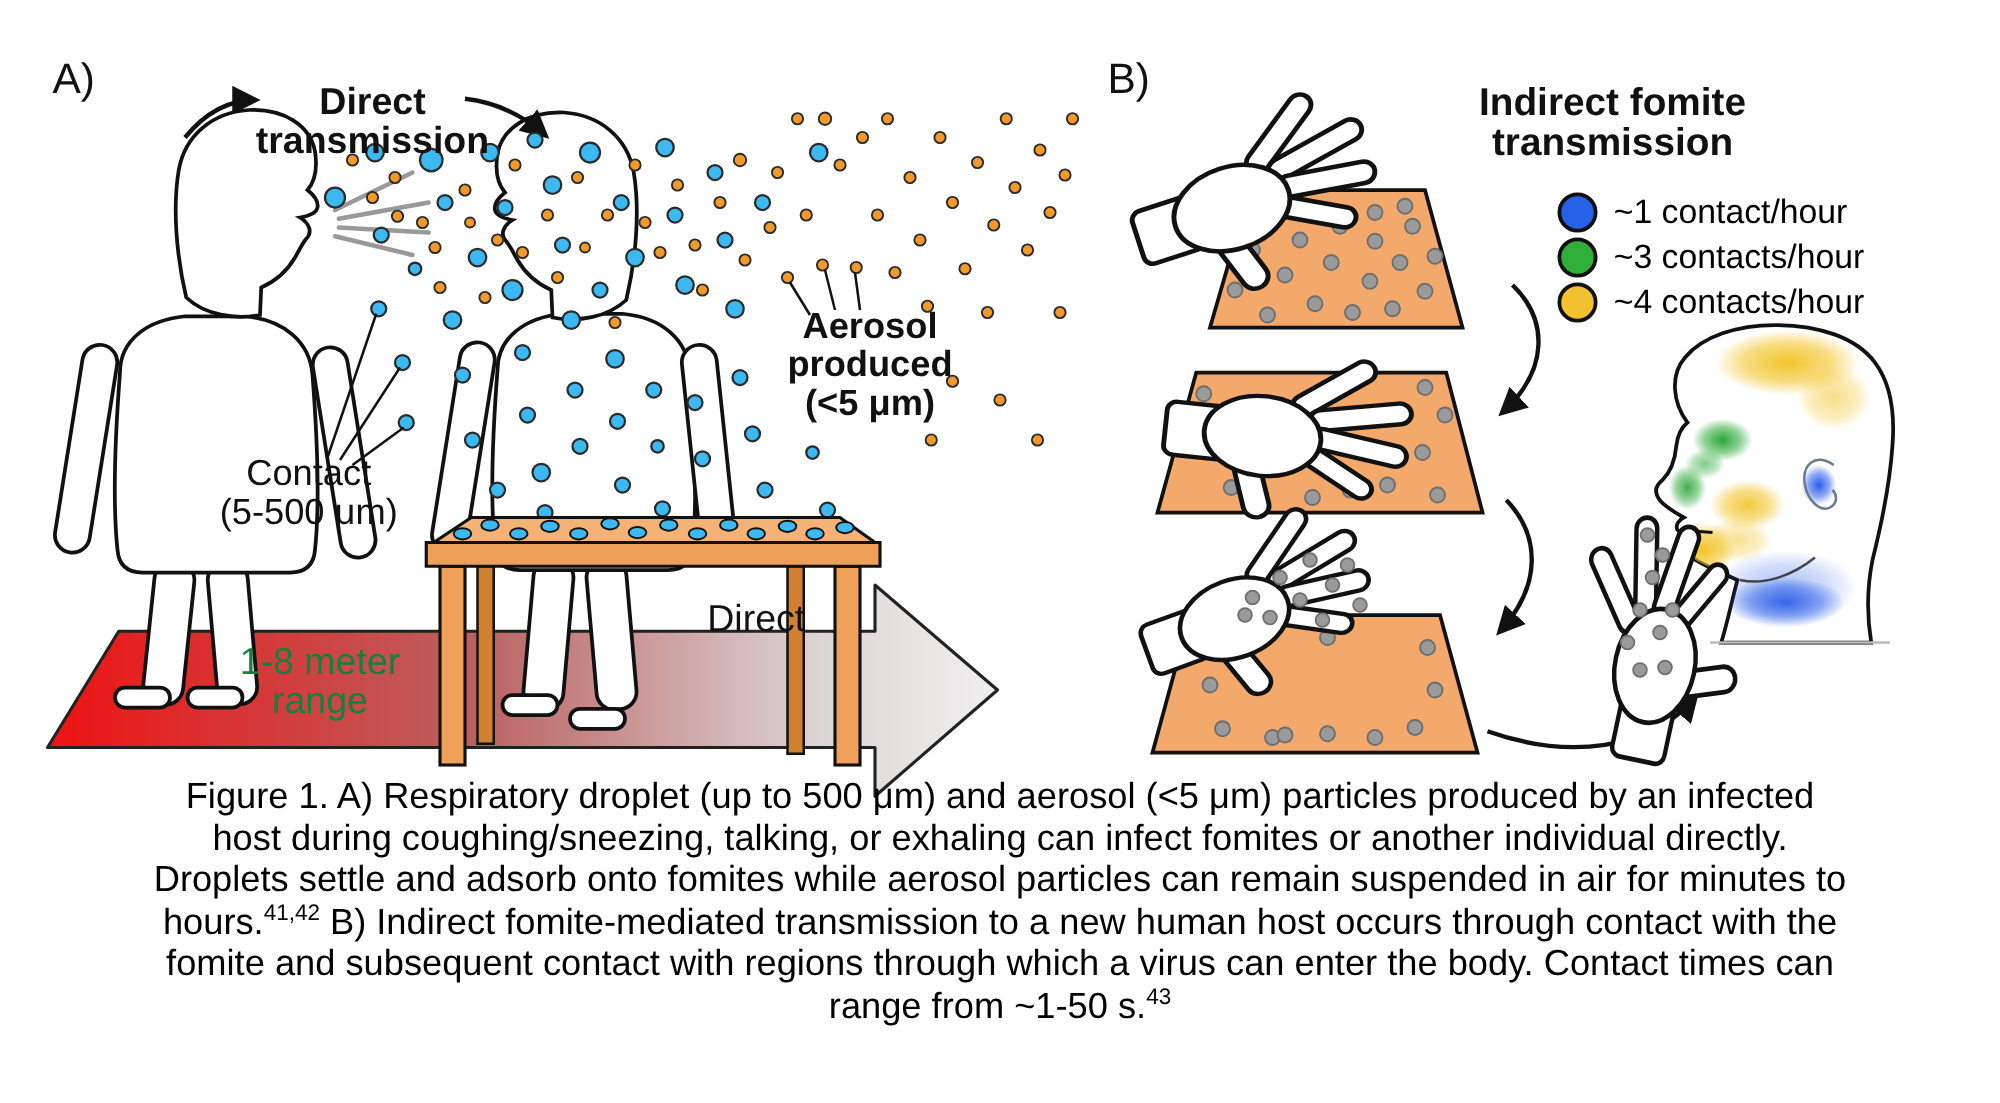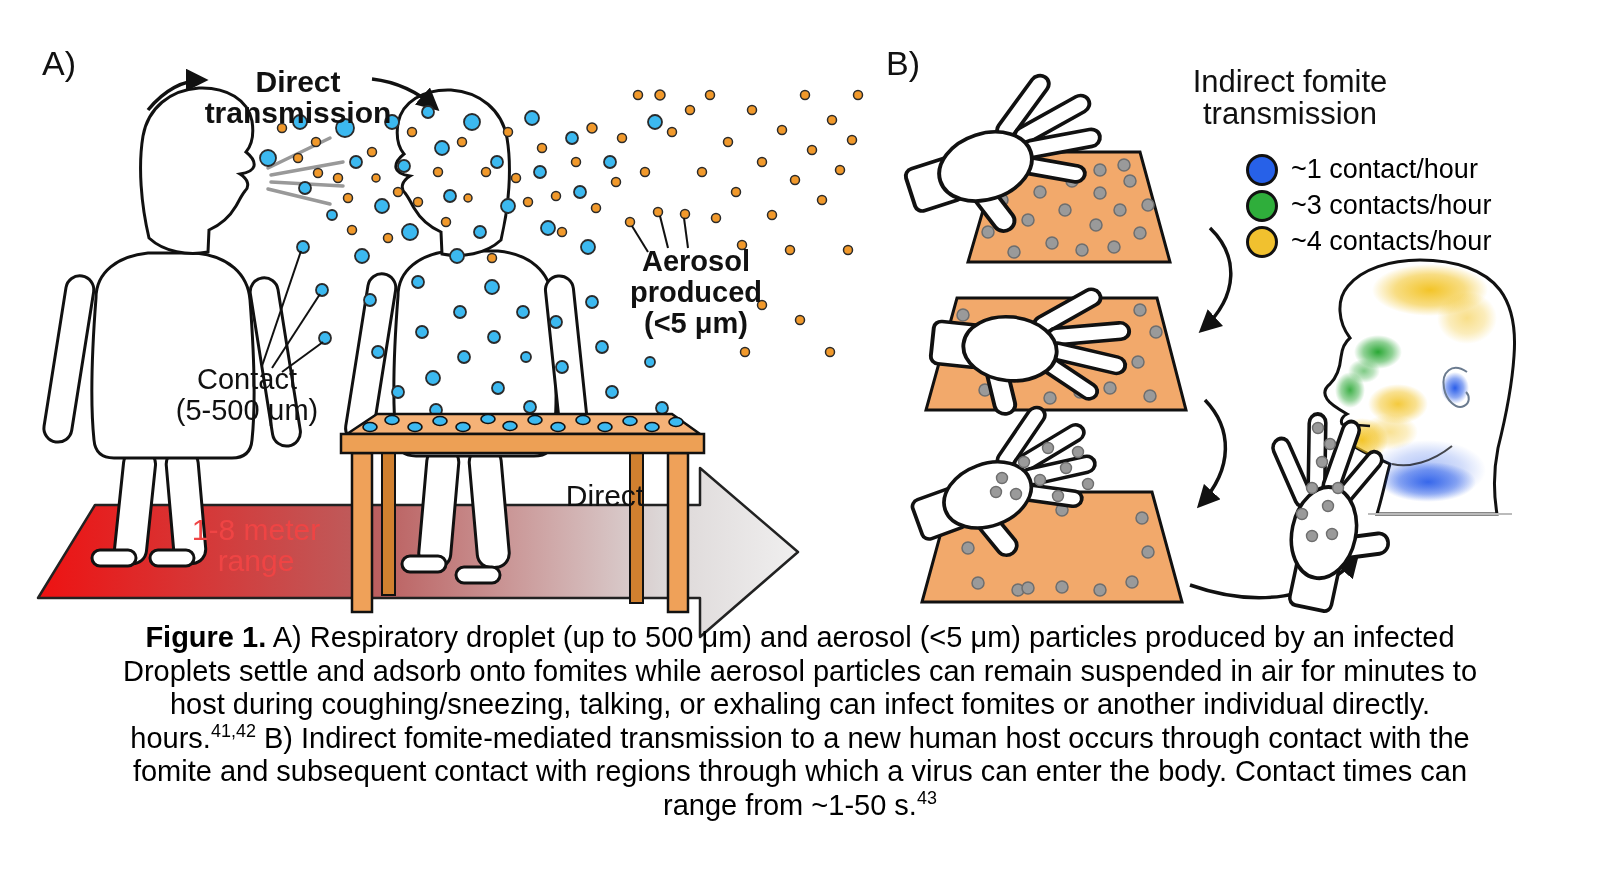--- a/index.html
+++ b/index.html
@@ -1,29 +1,29 @@
 <!DOCTYPE html>
 <html><head>
 <meta charset="utf-8">
 <style>
   html,body{margin:0;padding:0;background:#fff;}
   #fig{position:relative;width:1600px;height:882px;background:#fff;overflow:hidden;
        font-family:"Liberation Sans","DejaVu Sans",sans-serif;color:#000;}
   #art{position:absolute;left:0;top:0;}
   .lbl{position:absolute;text-align:center;line-height:31px;font-size:29px;color:#111;}
   .panel-letter{font-size:34px;line-height:34px;text-align:left;}
-  .bold{font-weight:bold;}
+  .bold{font-weight:normal;}
   #direct-lbl{left:168px;top:66px;width:260px;font-weight:bold;font-size:30px;}
   #aerosol-lbl{left:612px;top:246px;width:168px;font-weight:bold;}
   #droplets-lbl{left:148px;top:364px;width:198px;}
   #fomite-lbl{left:540px;top:480px;width:130px;font-size:30px;}
-  #range-lbl{left:150px;top:514px;width:212px;font-size:30px;color:#ef4444;}
+  #range-lbl{left:150px;top:514px;width:212px;font-size:30px;color:#15803d;}
   #a-lbl{left:42px;top:46px;width:70px;}
   #b-lbl{left:886px;top:46px;width:70px;}
-  #b-title{left:1152px;top:66px;width:276px;font-weight:normal;font-size:31px;line-height:32px;}
+  #b-title{left:1152px;top:66px;width:276px;font-weight:bold;font-size:31px;line-height:32px;}
   #legend{position:absolute;left:1246px;top:154px;}
   .leg-row{display:flex;margin-bottom:6px;height:30px;}
   .swatch{width:26px;height:26px;border-radius:50%;border:3px solid #111;margin-right:13px;flex:0 0 auto;}
   .leg-txt{font-size:27px;white-space:nowrap;}
   #caption{position:absolute;left:20px;top:621px;width:1560px;text-align:center;
            font-size:29px;line-height:33.5px;color:#000;}
   #caption sup{font-size:0.62em;line-height:0;}
 </style>
 </head>
 <body>
@@ -438,20 +438,20 @@
       <span class="leg-txt">~3 contacts/hour</span>
     </div>
     <div class="leg-row">
       <span class="swatch" style="background-color: rgb(241, 193, 47);"></span>
       <span class="leg-txt">~4 contacts/hour</span>
     </div>
   </div>
 
   <div id="caption">
     <div><span class="bold">Figure 1.</span><span> A) Respiratory droplet (up to 500 μm) and aerosol (&lt;5 μm) particles produced by an infected</span></div>
+    <div>host during coughing/sneezing, talking, or exhaling can infect fomites or another individual directly.</div>
     <div>Droplets settle and adsorb onto fomites while aerosol particles can remain suspended in air for minutes to</div>
-    <div>host during coughing/sneezing, talking, or exhaling can infect fomites or another individual directly.</div>
     <div><span>hours.</span><sup>41,42</sup><span> B) Indirect fomite-mediated transmission to a new human host occurs through contact with the</span></div>
     <div>fomite and subsequent contact with regions through which a virus can enter the body. Contact times can</div>
     <div><span>range from ~1-50 s.</span><sup>43</sup></div>
   </div>
 
 </div>
 
 </body></html>

